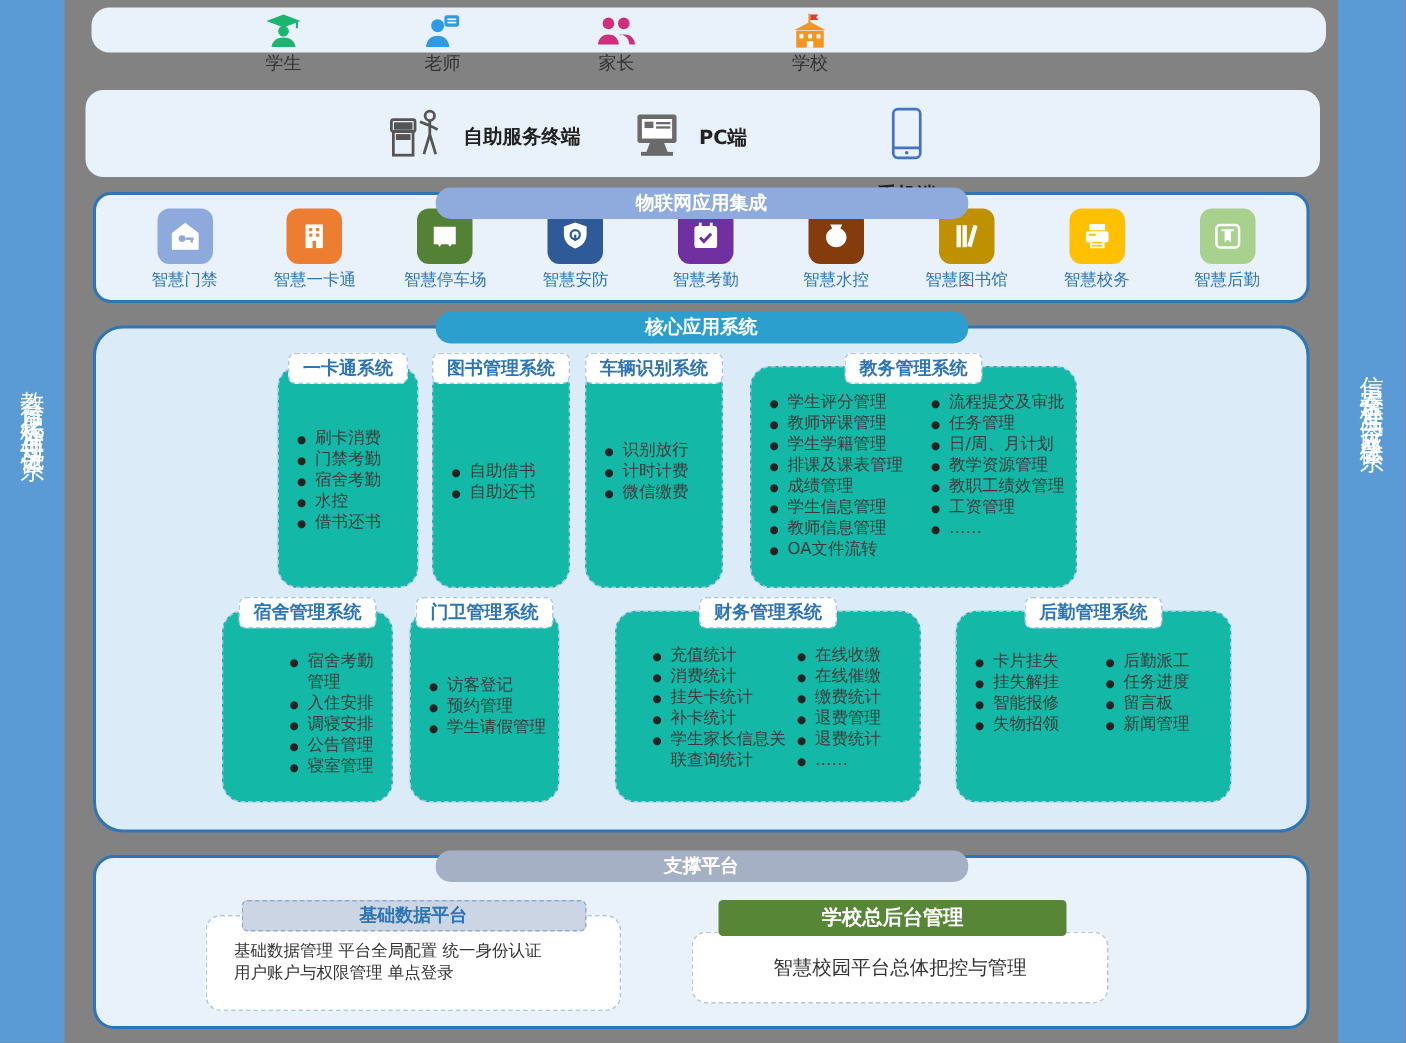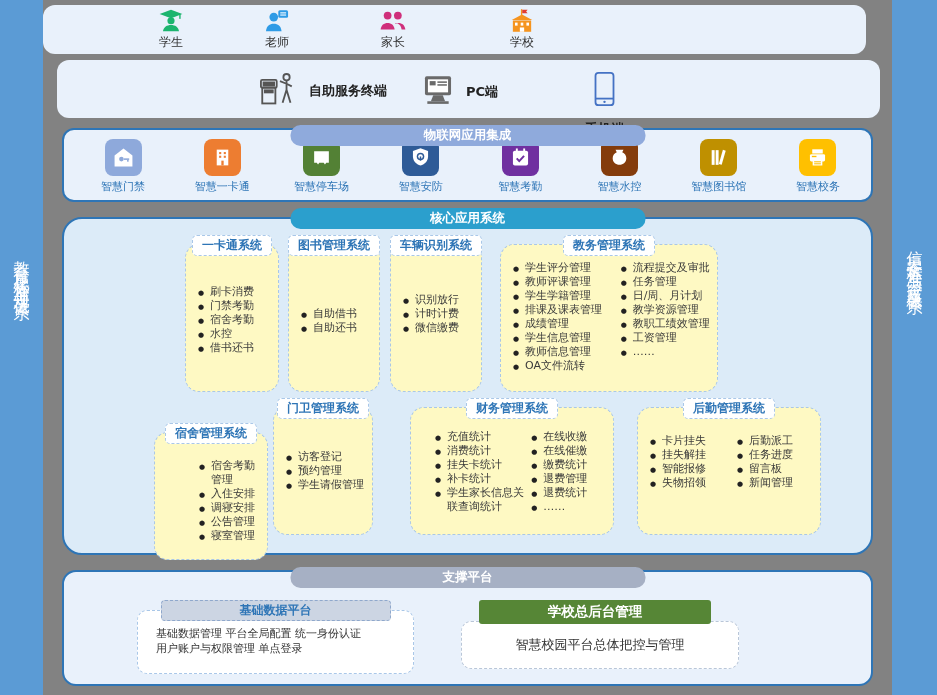--- a/index.html
+++ b/index.html
@@ -11,21 +11,21 @@
   .side-bar.left{left:0;width:43px;}
   .side-bar.right{right:0;width:45px;}
   .side-label{position:absolute;left:50%;transform:translateX(-50%);
       writing-mode:vertical-rl;text-orientation:upright;color:#fff;
       font-size:16px;letter-spacing:4px;line-height:1;}
   .side-bar.left .side-label{top:248px;}
   .side-bar.right .side-label{top:238px;}
 
   
   .panel{position:absolute;background:#e9f1fb;border-radius:12px;box-sizing:border-box;}
-  #users-panel{left:43px;top:5px;width:823px;height:49px;}
+  #users-panel{left:61px;top:5px;width:823px;height:30px;}
   #terminals-panel{left:57px;top:60px;width:823px;height:58px;}
   #iot-panel{left:62px;top:128px;width:811px;height:74px;border:2px solid #2e75b6;}
   #core-panel{left:62px;top:217px;width:811px;height:338px;border:2px solid #2e75b6;
       background:#dcebf8;border-radius:20px;}
   #support-panel{left:62px;top:570px;width:811px;height:116px;border:2px solid #2e75b6;
       border-radius:14px;}
 
   .section-header{position:absolute;left:50%;transform:translateX(-50%);width:355px;
       text-align:center;color:#fff;font-weight:bold;font-size:12.5px;
       border-radius:10px;padding:2px 0;z-index:3;}
@@ -47,42 +47,42 @@
 
   
   .iot-strip{position:absolute;left:0;right:0;top:9px;display:flex;
       justify-content:space-between;padding:0 24px 0 30px;}
   .iot-item{display:flex;flex-direction:column;align-items:center;gap:3px;min-width:58px;}
   .iot-tile{width:37px;height:37px;border-radius:8px;background:var(--c);
       display:flex;align-items:center;justify-content:center;}
   .iot-label{font-size:11px;color:#2e75b6;white-space:nowrap;}
 
   
-  .card{position:absolute;background:#fef9c3;border:1.5px dashed #a9c7e8;
+  .card{position:absolute;background:#14b8a6;border:1.5px dashed #a9c7e8;
       border-radius:14px;box-sizing:border-box;}
   .card-title{position:absolute;top:-10px;left:50%;transform:translateX(-50%);
       background:#fff;border:1.5px dashed #a9c7e8;border-radius:5px;
       padding:1px 9px;font-size:12px;font-weight:bold;color:#2e75b6;white-space:nowrap;z-index:2;}
   .card ul{list-style:none;margin:0;padding:22px 4px 0 12px;font-size:11px;color:#3a3a3a;}
   .card li{line-height:14px;position:relative;padding-left:12px;margin-bottom:0;}
   .card li::before{content:"●";position:absolute;left:0;top:1px;font-size:7px;color:#222;}
   .cols{display:flex;}
   .cols ul{padding-right:0;}
 
   #card-0{left:121px;top:25px;width:94px;height:148px;}
   #card-1{left:224px;top:25px;width:92px;height:148px;}
   #card-1 ul{padding-top:62px;}
   #card-2{left:326px;top:25px;width:92px;height:148px;}
   #card-2 ul{padding-top:48px;}
   #card-3{left:436px;top:25px;width:218px;height:148px;}
   #card-3 ul{padding-top:16px;}
   #card-3 ul.c1{width:114px;}
   #card-3 ul.c2{width:104px;padding-left:2px;}
   #card-0 ul{padding-top:40px;}
-  #card-4{left:90px;top:188px;width:114px;height:128px;margin-top:25px;}
+  #card-4{left:84px;top:188px;width:114px;height:128px;}
   #card-4 ul{padding-top:26px;padding-left:44px;}
   #card-5{left:209px;top:188px;width:100px;height:128px;}
   #card-5 ul{padding-top:42px;}
   #card-6{left:346px;top:188px;width:204px;height:128px;}
   #card-6 ul{padding-top:22px;}
   #card-6 ul.c1{width:106px;padding-left:24px;}
   #card-6 ul.c2{width:90px;padding-left:0;}
   #card-7{left:573px;top:188px;width:184px;height:128px;}
   #card-7 ul{padding-top:26px;}
   #card-7 ul.c1{width:86px;padding-left:12px;}
@@ -289,20 +289,30 @@
             <rect x="5" y="2.2" width="10" height="4" fill="#fff"></rect>
             <rect x="2.8" y="6.8" width="14.4" height="7" rx="1.4" fill="#fff"></rect>
             <rect x="4.6" y="8.4" width="4.4" height="1.3" fill="var(--c)"></rect>
             <rect x="5.4" y="12" width="9.2" height="5.6" fill="#fff"></rect>
             <rect x="6.8" y="13.6" width="6.4" height="1" fill="var(--c)"></rect>
             <rect x="6.8" y="15.5" width="6.4" height="1" fill="var(--c)"></rect>
           </svg>
       </span>
       <span class="iot-label">智慧校务</span>
     </div>
+    <div class="iot-item" style="--c: #a9d18e;">
+      <span class="iot-tile">
+        <svg width="21" height="21" viewBox="0 0 20 20" fill="none" stroke="#fff" stroke-width="1.6">
+            <rect x="2.8" y="2.8" width="14.4" height="14.4" rx="2.4"></rect>
+            <path d="M6 6.2h8" stroke-width="1.4"></path>
+            <path d="M8 6.5h4v7.5l-2-1.9-2 1.9z" fill="#fff" stroke="none"></path>
+          </svg>
+      </span>
+      <span class="iot-label">智慧后勤</span>
+    </div>
   </div>
 </div>
 
 <div class="panel" id="core-panel">
   <div class="section-header" id="core-header">核心应用系统</div>
 
   <div class="card" id="card-0">
     <div class="card-title">一卡通系统</div>
     <ul>
         <li>刷卡消费</li>

